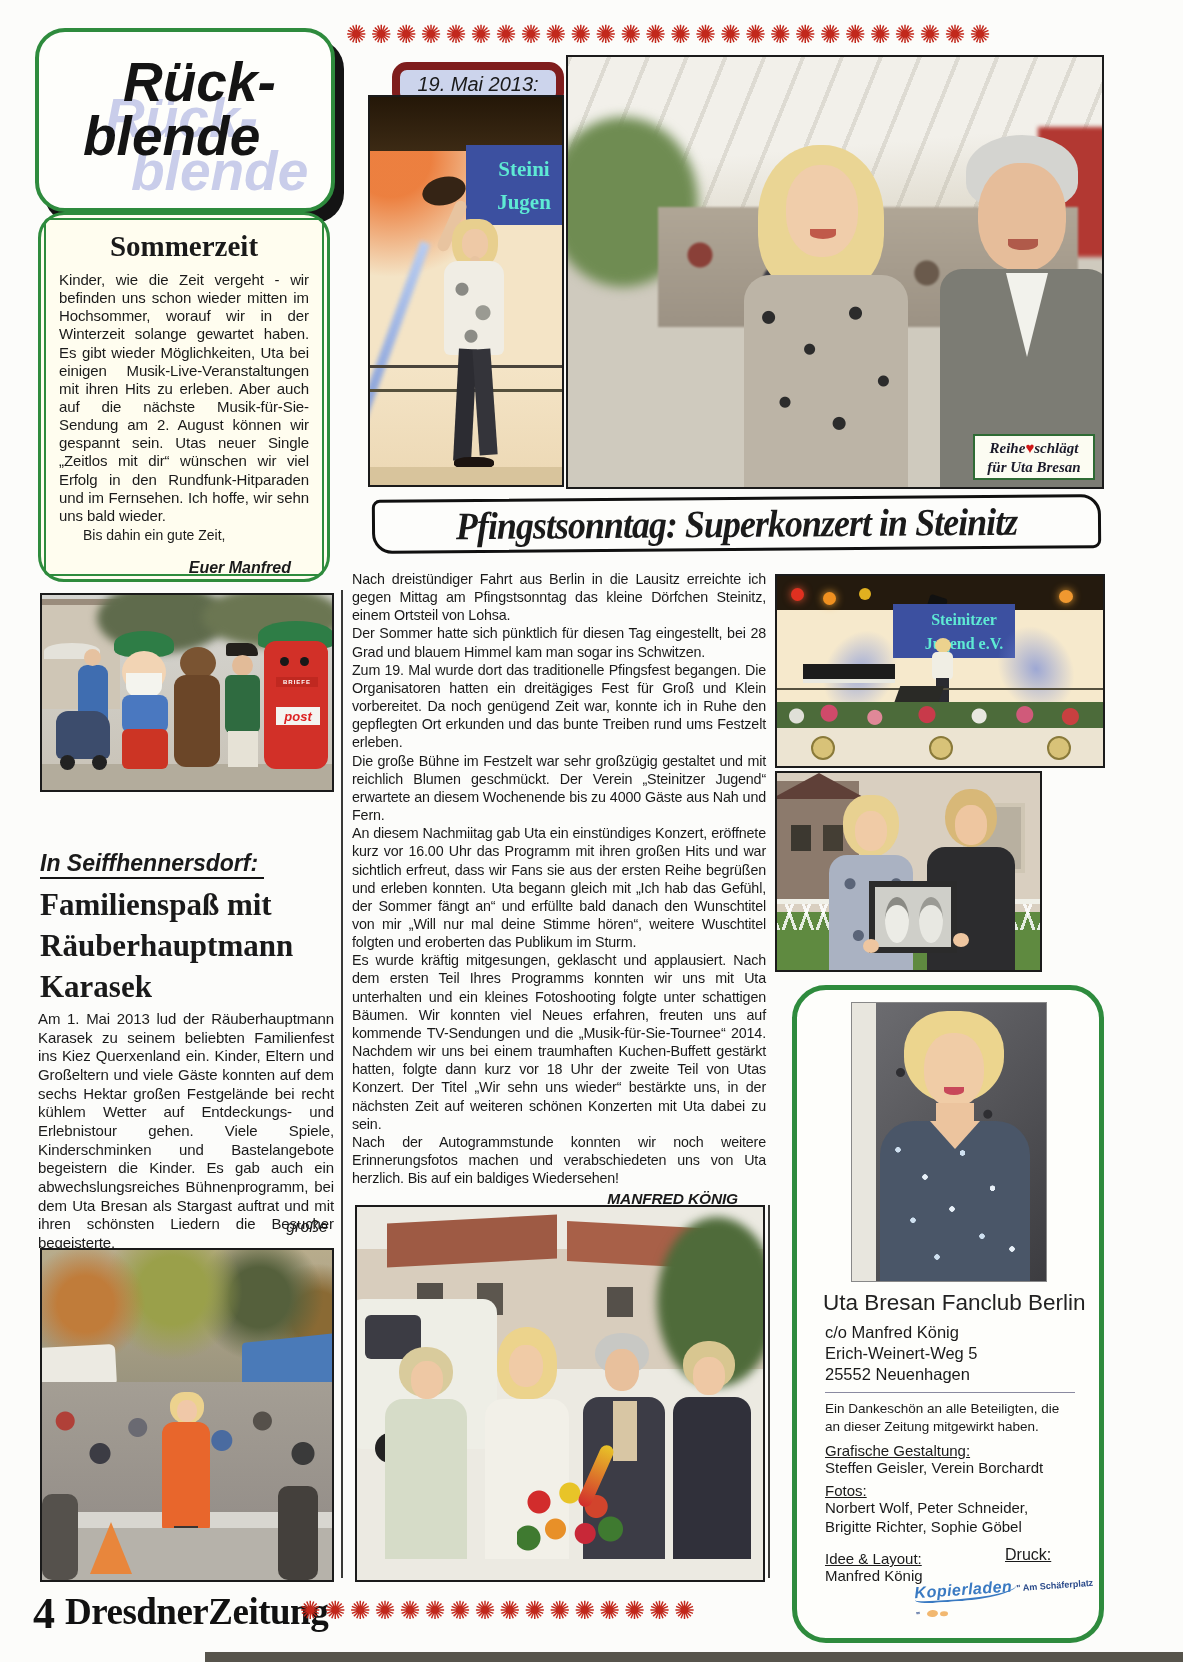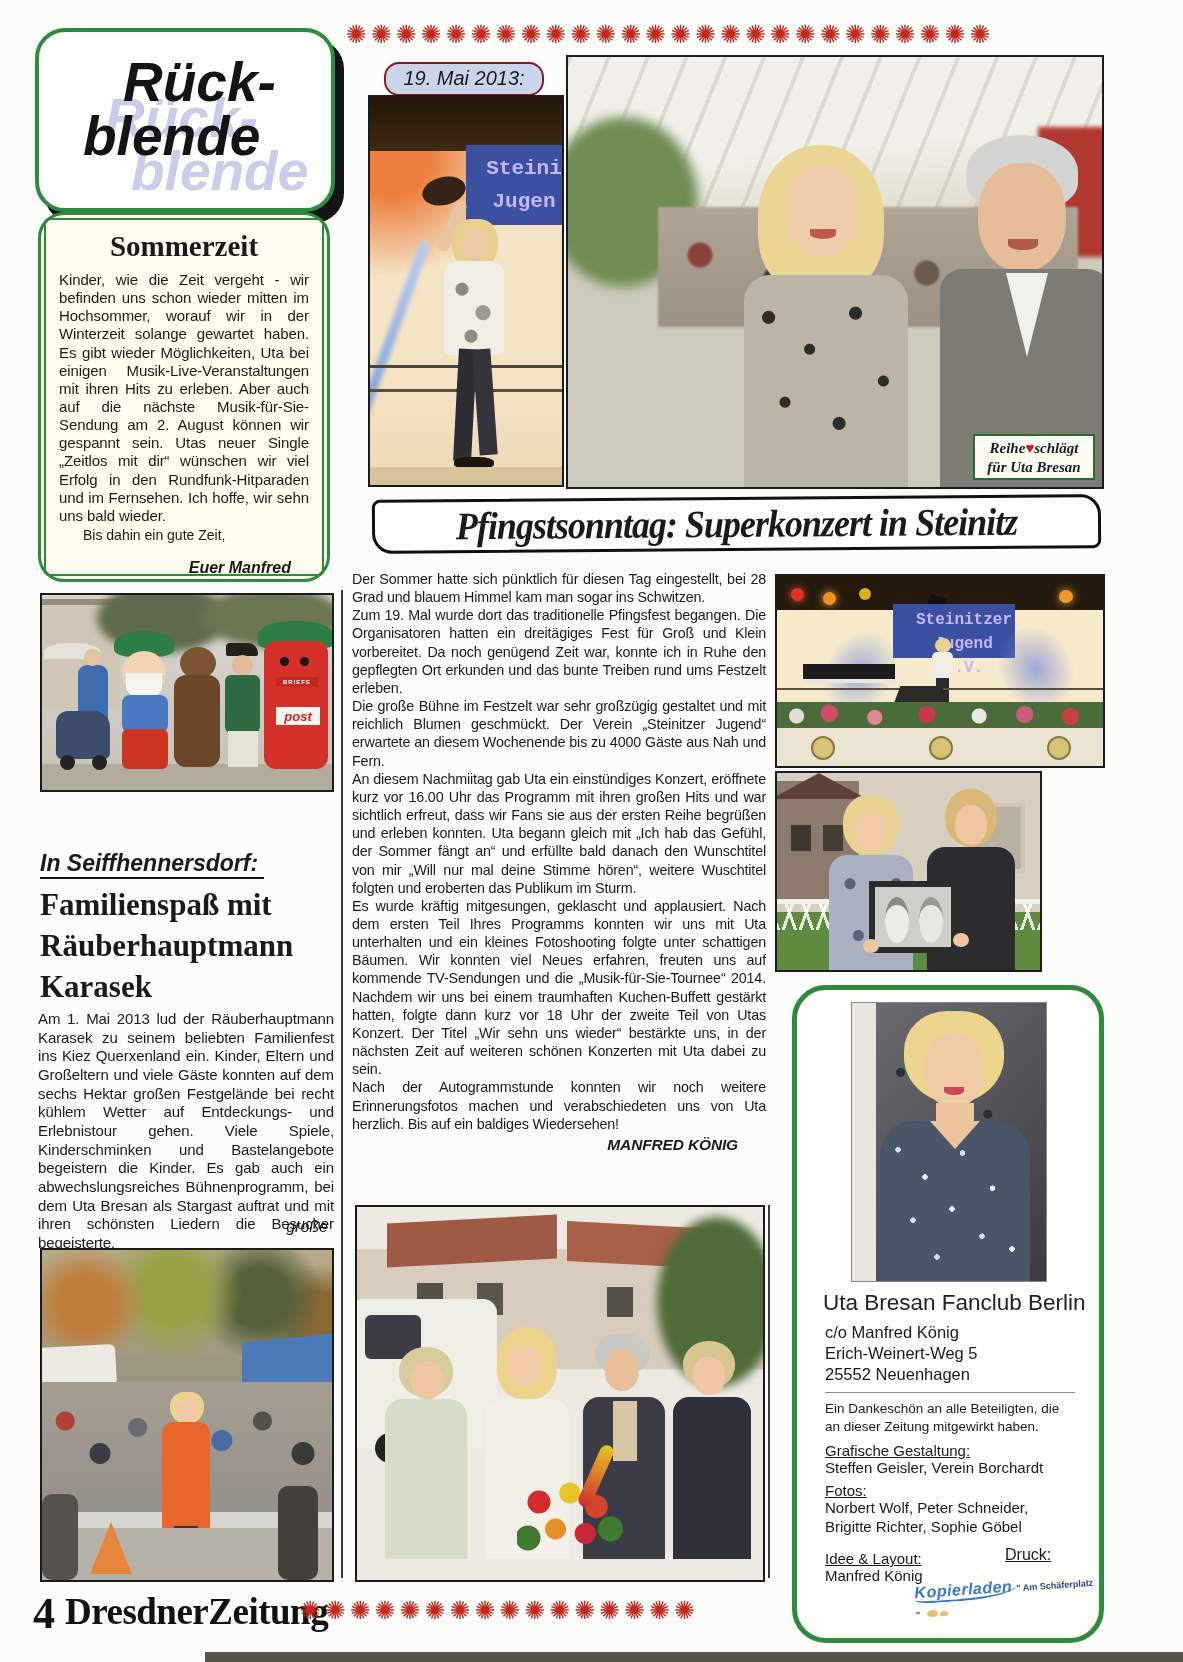--- a/index.html
+++ b/index.html
@@ -27,22 +27,22 @@
   .sSig{font-size:16px;font-weight:bold;font-style:italic;text-align:right;padding-right:18px;margin-top:16px;}
   
   .kicker{position:absolute;left:40px;top:850px;font-size:23px;font-weight:bold;font-style:italic;
           border-bottom:2.5px solid #141414;padding-right:6px;}
   .seiffTitle{position:absolute;left:40px;top:884px;width:300px;font-family:"Liberation Serif",serif;
               font-weight:bold;font-size:31px;line-height:1.33;}
   .seiffBody{position:absolute;left:38px;top:1010px;width:296px;font-size:15px;line-height:1.245;
              text-align:justify;letter-spacing:-.1px;}
   .mako{position:absolute;left:38px;top:1218px;width:290px;text-align:right;font-size:16px;font-style:italic;}
   
-  .datePill{position:absolute;left:384px;top:62px;width:156px;height:30px;background:#ccd4ec;
-            border:2px solid #7f1d1d;border-radius:15px;text-align:center;font-size:20px;font-style:italic;
+  .datePill{position:absolute;left:392px;top:62px;width:156px;height:30px;background:#ccd4ec;
+            border:8px solid #7f1d1d;border-radius:15px;text-align:center;font-size:20px;font-style:italic;
             line-height:29px;}
   .banner{position:absolute;left:372px;top:497px;width:723px;height:48px;background:#fdfdfb;
           border:3px solid #101010;border-radius:8px 20px 8px 20px;transform:rotate(-.45deg);
           display:flex;align-items:center;justify-content:center;}
   .bannerText{font-family:"Liberation Serif",serif;font-weight:bold;font-style:italic;font-size:36px;
               letter-spacing:-1px;transform:scaleY(1.08);white-space:nowrap;}
   .article{position:absolute;left:352px;top:570px;width:414px;font-size:14.3px;line-height:1.27;
            text-align:justify;letter-spacing:-.15px;}
   .article p{margin:0;}
   .artSig{text-align:right;font-weight:bold;font-style:italic;font-size:15.5px;padding-right:28px;margin-top:2px;}
@@ -68,21 +68,21 @@
   
   .heartBadge{position:absolute;right:7px;bottom:7px;width:122px;height:46px;background:#fcfcf2;
               border:2px solid #2e6b34;font-family:"Liberation Serif",serif;font-style:italic;font-weight:bold;
               font-size:15px;line-height:1.25;text-align:center;color:#1a1a2a;padding-top:3px;box-sizing:border-box;}
   .heart{color:#d01818;font-style:normal;}
   
   .footText{position:absolute;left:33px;top:1588px;font-family:"Liberation Serif",serif;font-weight:bold;color:#111;}
   .footNum{font-size:44px;vertical-align:-4px;}
   .footName{font-size:37px;letter-spacing:-.5px;margin-left:10px;}
   
-  .signBlue{position:absolute;background:#3c50a0;color:#c4b5fd;font-family:Liberation Mono, monospace;
+  .signBlue{position:absolute;background:#3c50a0;color:#5eead4;font-family:Liberation Serif, serif;
             font-weight:bold;text-align:center;padding-left:20px;}
 </style>
 </head>
 <body>
 
 <div class="page">
 
   <div class="orn" style="left:346px;top:22px;width:754px;height:30px;">✺✺✺✺✺✺✺✺✺✺✺✺✺✺✺✺✺✺✺✺✺✺✺✺✺✺</div>
 
   <div class="logoBox">
@@ -232,20 +232,21 @@
       <div><span>Reihe</span><span class="heart">♥</span><span>schlägt</span></div>
       <div>für Uta Bresan</div>
     </div>
   </div>
 
   <div class="banner">
     <div class="bannerText">Pfingstsonntag: Superkonzert in Steinitz</div>
   </div>
 
   <div class="article">
+    <p>Nach dreistündiger Fahrt aus Berlin in die Lausitz erreichte ich gegen Mittag am Pfingstsonntag das kleine Dörfchen Steinitz, einem Ortsteil von Lohsa.</p>
     <p>Der Sommer hatte sich pünktlich für diesen Tag eingestellt, bei 28 Grad und blauem Himmel kam man sogar ins Schwitzen.</p>
     <p>Zum 19. Mal wurde dort das traditionelle Pfingsfest begangen. Die Organisatoren hatten ein dreitägiges Fest für Groß und Klein vorbereitet. Da noch genügend Zeit war, konnte ich in Ruhe den gepflegten Ort erkunden und das bunte Treiben rund ums Festzelt erleben.</p>
     <p>Die große Bühne im Festzelt war sehr großzügig gestaltet und mit reichlich Blumen geschmückt.  Der Verein „Steinitzer Jugend“ erwartete an diesem Wochenende bis zu 4000 Gäste aus Nah und Fern.</p>
     <p>An diesem Nachmiitag gab Uta ein einstündiges Konzert, eröffnete kurz vor 16.00 Uhr das Programm mit ihren großen Hits und war sichtlich erfreut, dass wir Fans sie aus der ersten Reihe begrüßen und erleben konnten. Uta begann gleich mit „Ich hab das Gefühl, der Sommer fängt an“ und erfüllte bald danach den Wunschtitel von mir „Will nur mal deine Stimme hören“, weitere Wuschtitel folgten und eroberten das Publikum im Sturm.</p>
     <p>Es wurde kräftig mitgesungen, geklascht und applausiert. Nach dem ersten Teil Ihres Programms konnten wir uns  mit Uta unterhalten und ein kleines Fotoshooting folgte unter schattigen Bäumen. Wir konnten viel Neues erfahren, freuten uns auf kommende TV-Sendungen und die „Musik-für-Sie-Tournee“ 2014. Nachdem wir uns bei einem traumhaften Kuchen-Buffett gestärkt hatten, folgte dann kurz vor 18 Uhr der zweite Teil von Utas Konzert. Der Titel „Wir sehn uns wieder“ bestärkte uns, in der nächsten Zeit auf weiteren schönen Konzerten mit Uta dabei zu sein.</p>
     <p>Nach der Autogrammstunde konnten wir noch weitere Erinnerungsfotos machen und verabschiedeten uns von Uta herzlich. Bis auf ein baldiges Wiedersehen!</p>
     <div class="artSig">MANFRED KÖNIG</div>
   </div>
 
   <div class="ph" style="left:775px;top:574px;width:326px;height:190px;">

